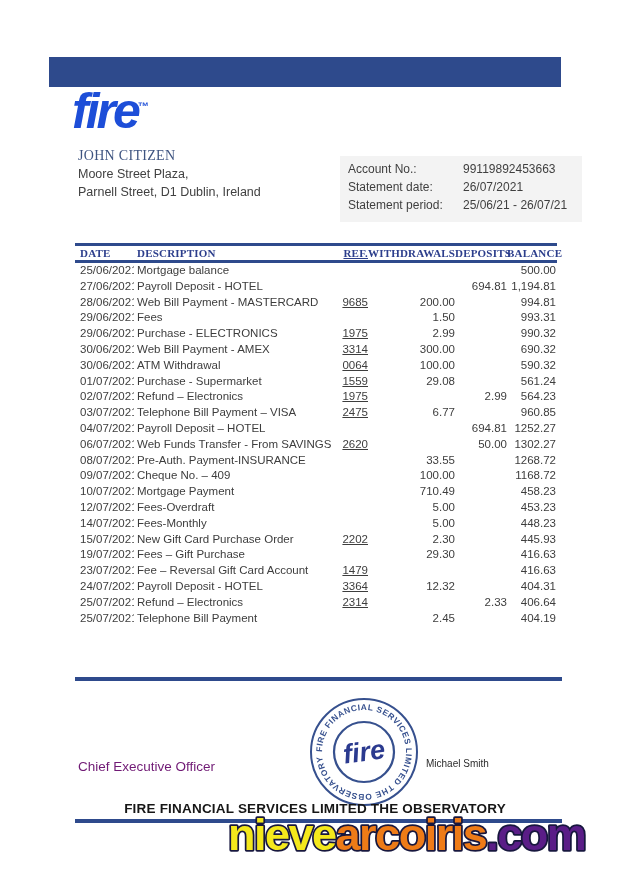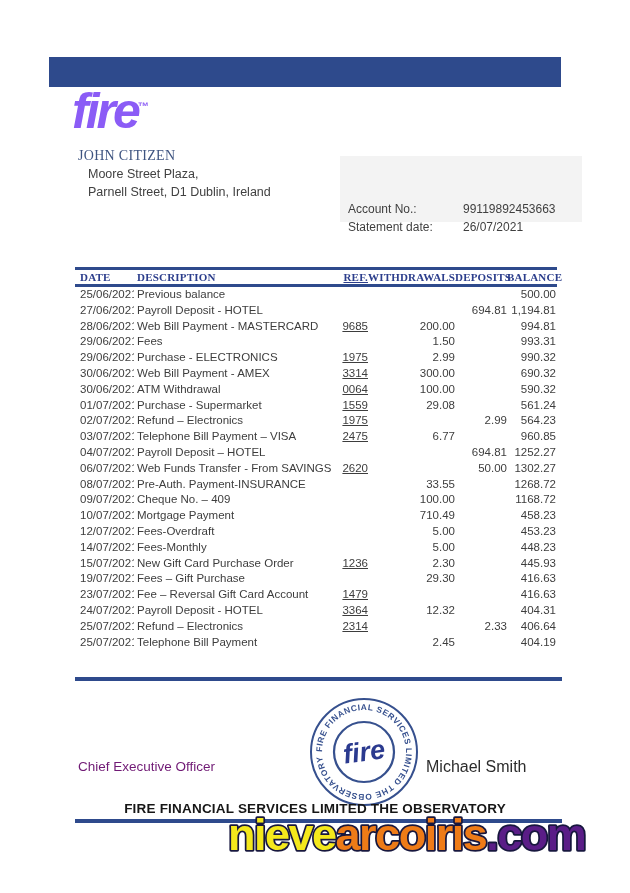--- a/index.html
+++ b/index.html
@@ -6,40 +6,40 @@
   html,body { background:#ffffff; }
   .page {
     position:relative; width:630px; height:893px; margin:0 auto;
     background:#ffffff; font-family:"Liberation Sans", sans-serif; overflow:hidden;
   }
   .topbar { position:absolute; left:49px; top:57px; width:512px; height:30px; background:#2e4a8c; }
 
   .logo {
     position:absolute; left:72px; top:86px;
     font-family:"Liberation Sans", sans-serif; font-weight:bold; font-style:italic;
-    font-size:50px; color:#8b5cf6; letter-spacing:-3px; line-height:1;
+    font-size:50px; color:#1d4ed8; letter-spacing:-3px; line-height:1;
   }
   .logo .tm { font-size:11px; font-style:normal; letter-spacing:0; vertical-align:18px; }
 
   .customer-name {
     position:absolute; left:78px; top:148px;
     font-family:"Liberation Serif", serif; font-size:14px; color:#3e5480; letter-spacing:0.3px;
   }
-  .addr { position:absolute; left:88px; font-size:12.5px; color:#414141; }
+  .addr { position:absolute; left:78px; font-size:12.5px; color:#414141; }
   .addr1 { top:167px; } .addr2 { top:185px; }
 
   .account-box { position:absolute; left:340px; top:156px; width:242px; height:66px; background:#f3f3f3; }
-  .acct-row { position:absolute; left:8px; width:230px; height:18px; font-size:12px; color:#3f3f3f;margin-top:40px; }
+  .acct-row { position:absolute; left:8px; width:230px; height:18px; font-size:12px; color:#3f3f3f; }
   .acct-row .lbl { position:absolute; left:0; top:0; }
   .acct-row .val { position:absolute; left:115px; top:0; }
   .ar0 { top:6px; } .ar1 { top:24px; } .ar2 { top:42px; }
 
   table.stmt {
     position:absolute; left:75px; top:243px; width:482px;
-    border-collapse:collapse; table-layout:fixed;margin-top:24px;
+    border-collapse:collapse; table-layout:fixed;
   }
   table.stmt th {
     font-family:"Liberation Serif", serif; font-size:11px; font-weight:bold;
     color:#2c3e8c; letter-spacing:0.2px; height:17px;
     border-top:3px solid #2e4a8c; border-bottom:3px solid #2e4a8c;
     vertical-align:middle; white-space:nowrap;
   }
   table.stmt td {
     font-size:11.5px; color:#3d3d3d; height:15.8px; line-height:15.8px;
     vertical-align:middle; white-space:nowrap; overflow:hidden;
@@ -55,21 +55,21 @@
   .totals-row { position:absolute; left:75px; top:642px; width:482px; height:16px; font-size:11.5px; font-weight:bold; color:#222; }
   .totals-label { position:absolute; left:118px; top:0; letter-spacing:0.2px; }
   .totals-withdrawals { position:absolute; left:293px; width:87px; top:0; text-align:right; }
   .totals-deposits { position:absolute; left:380px; width:52px; top:0; text-align:right; }
 
   .bottom-rule { position:absolute; left:75px; top:677px; width:487px; height:4px; background:#2e4a8c; }
 
   .stamp { position:absolute; left:304px; top:692px; width:120px; height:120px; }
 
   .ceo-title { position:absolute; left:78px; top:759px; font-size:13.5px; color:#701a75; }
-  .signer-name { position:absolute; left:426px; top:758px; font-size:16px; color:#2c2c2c; }
+  .signer-name { position:absolute; left:426px; top:758px; font-size:10px; color:#2c2c2c; }
 
   .footer-company {
     position:absolute; left:0; top:801px; width:630px; text-align:center;
     font-size:13.5px; font-weight:bold; color:#161616; letter-spacing:0.2px;
   }
   .footer-rule { position:absolute; left:75px; top:819px; width:487px; height:4px; background:#2e4a8c; }
 
   .watermark { position:absolute; left:228px; top:806px; overflow:visible; }
 </style>
 </head>
@@ -86,20 +86,24 @@
   <div class="addr addr2">Parnell Street, D1 Dublin, Ireland</div>
 
   <div class="account-box">
     <div class="acct-row ar0">
       <span class="lbl">Account No.:</span>
       <span class="val">99119892453663</span>
     </div>
     <div class="acct-row ar1">
       <span class="lbl">Statement date:</span>
       <span class="val">26/07/2021</span>
+    </div>
+    <div class="acct-row ar2">
+      <span class="lbl">Statement period:</span>
+      <span class="val">25/06/21 - 26/07/21</span>
     </div>
   </div>
 
   <table class="stmt">
     <colgroup>
       <col style="width:59px">
         <col style="width:199px">
         <col style="width:35px">
       <col style="width:87px">
         <col style="width:52px">
@@ -111,21 +115,21 @@
         <th class="col-description">DESCRIPTION</th>
         <th class="col-ref">REF.</th>
         <th class="col-withdrawals">WITHDRAWALS</th>
         <th class="col-deposits">DEPOSITS</th>
         <th class="col-balance">BALANCE</th>
       </tr>
     </thead>
     <tbody>
         <tr>
           <td class="col-date">25/06/2021</td>
-          <td class="col-description">Previous balance</td>
+          <td class="col-description">Mortgage balance</td>
           <td class="col-ref"></td>
           <td class="col-withdrawals"></td>
           <td class="col-deposits"></td>
           <td class="col-balance">500.00</td>
         </tr>
         <tr>
           <td class="col-date">27/06/2021</td>
           <td class="col-description">Payroll Deposit - HOTEL</td>
           <td class="col-ref"></td>
           <td class="col-withdrawals"></td>
@@ -248,21 +252,21 @@
           <td class="col-date">14/07/2021</td>
           <td class="col-description">Fees-Monthly</td>
           <td class="col-ref"></td>
           <td class="col-withdrawals">5.00</td>
           <td class="col-deposits"></td>
           <td class="col-balance">448.23</td>
         </tr>
         <tr>
           <td class="col-date">15/07/2021</td>
           <td class="col-description">New Gift Card Purchase Order</td>
-          <td class="col-ref">1236</td>
+          <td class="col-ref">2202</td>
           <td class="col-withdrawals">2.30</td>
           <td class="col-deposits"></td>
           <td class="col-balance">445.93</td>
         </tr>
         <tr>
           <td class="col-date">19/07/2021</td>
           <td class="col-description">Fees – Gift Purchase</td>
           <td class="col-ref"></td>
           <td class="col-withdrawals">29.30</td>
           <td class="col-deposits"></td>

